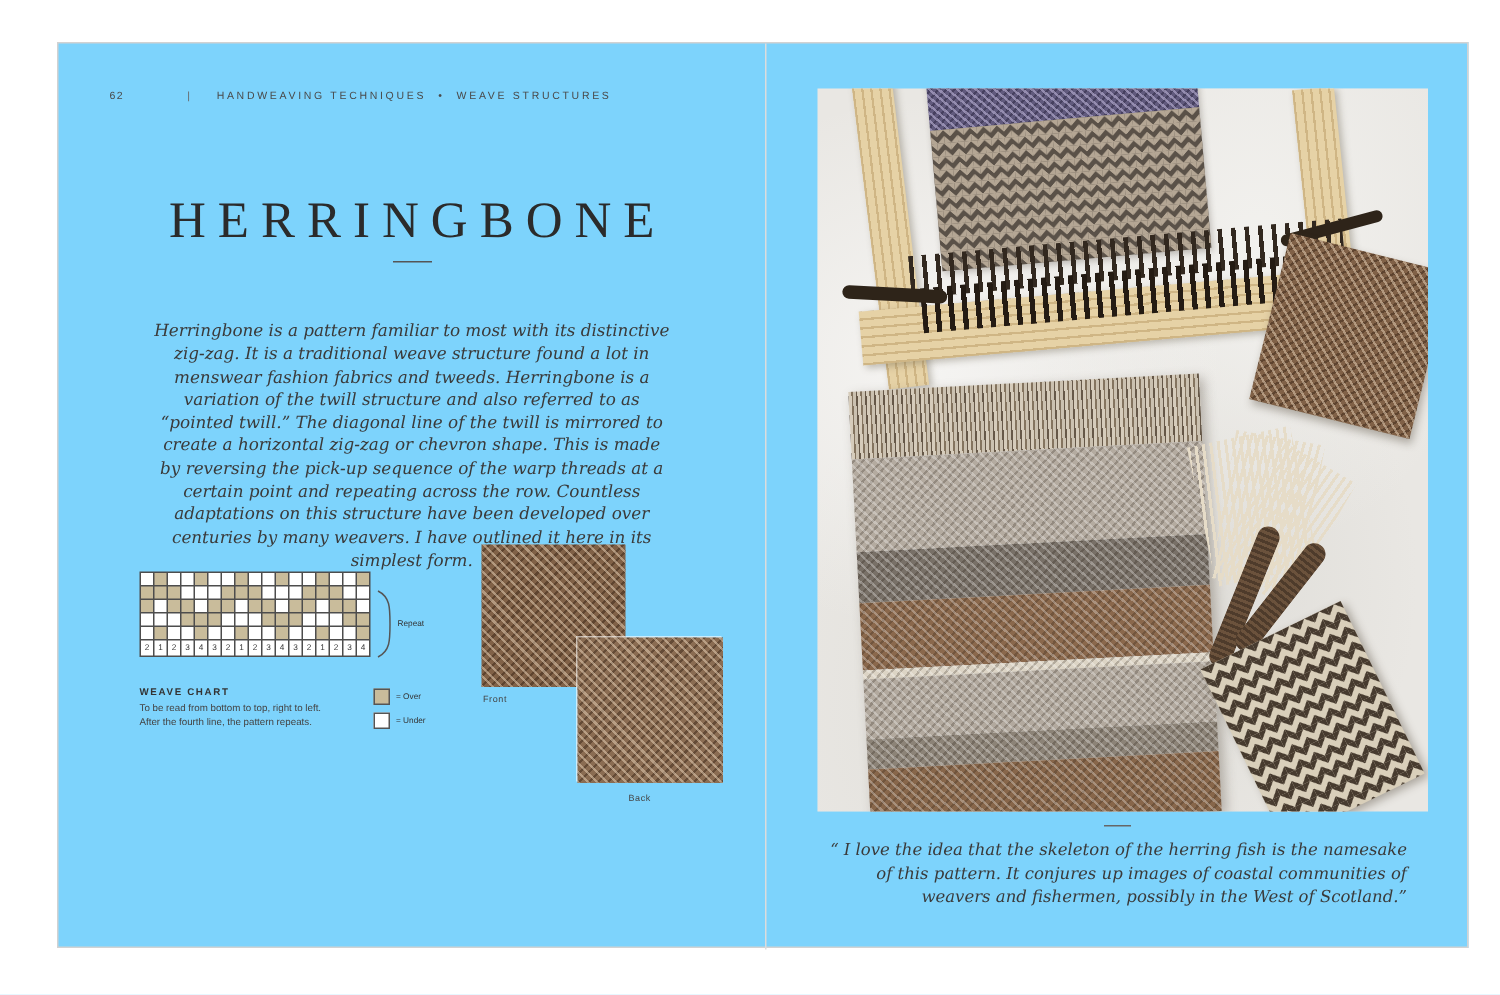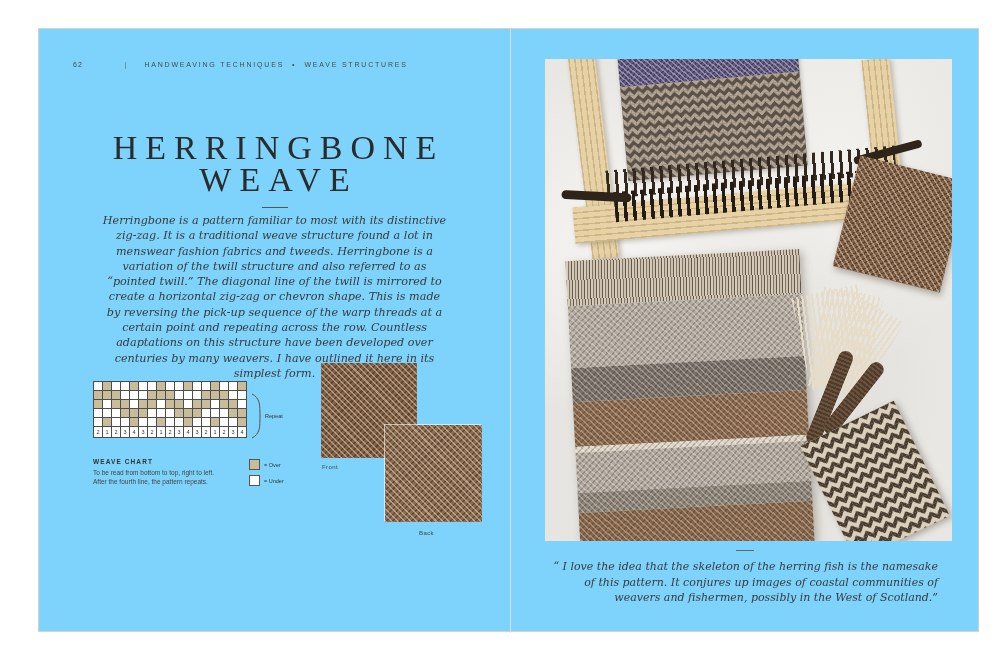--- a/index.html
+++ b/index.html
@@ -155,21 +155,20 @@
       <div class="pg-header">
         <span class="pgnum">62</span>
         <span class="div">|</span>
         <span>HANDWEAVING TECHNIQUES</span>
         <span class="dot">•</span>
         <span>WEAVE STRUCTURES</span>
       </div>
 
       <div class="title-block">
         <div class="l1">HERRINGBONE</div>
-        <div class="l2">WEAVE</div>
         <div class="title-rule"></div>
       </div>
 
       <p class="intro">Herringbone is a pattern familiar to most with its distinctive zig-zag. It is a traditional weave structure found a lot in menswear fashion fabrics and tweeds. Herringbone is a variation of the twill structure and also referred to as “pointed twill.” The diagonal line of the twill is mirrored to create a horizontal zig-zag or chevron shape. This is made by reversing the pick-up sequence of the warp threads at a certain point and repeating across the row. Countless adaptations on this structure have been developed over centuries by many weavers. I have outlined it here in its simplest form.</p>
 
       <div class="wc-grid" style="background: rgb(77, 77, 77);">
           <div class="wc-cell" style="background: rgb(255, 255, 255);"></div>
           <div class="wc-cell" style="background: rgb(201, 188, 155);"></div>
           <div class="wc-cell" style="background: rgb(255, 255, 255);"></div>
           <div class="wc-cell" style="background: rgb(255, 255, 255);"></div>

